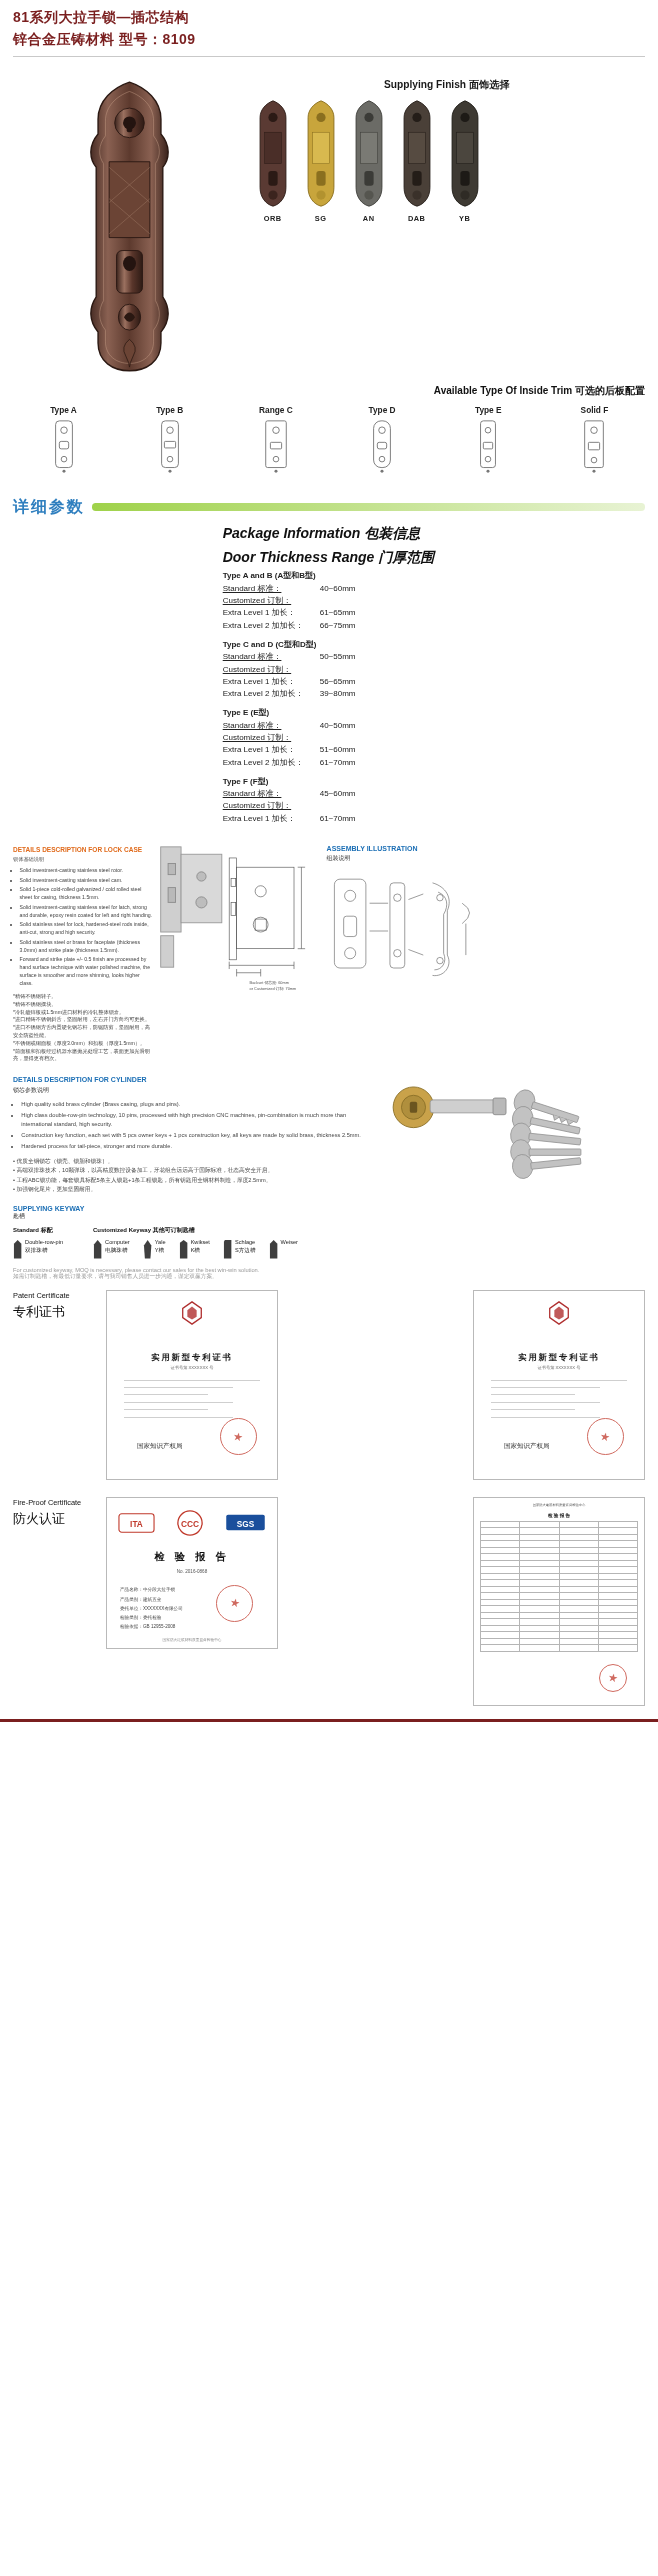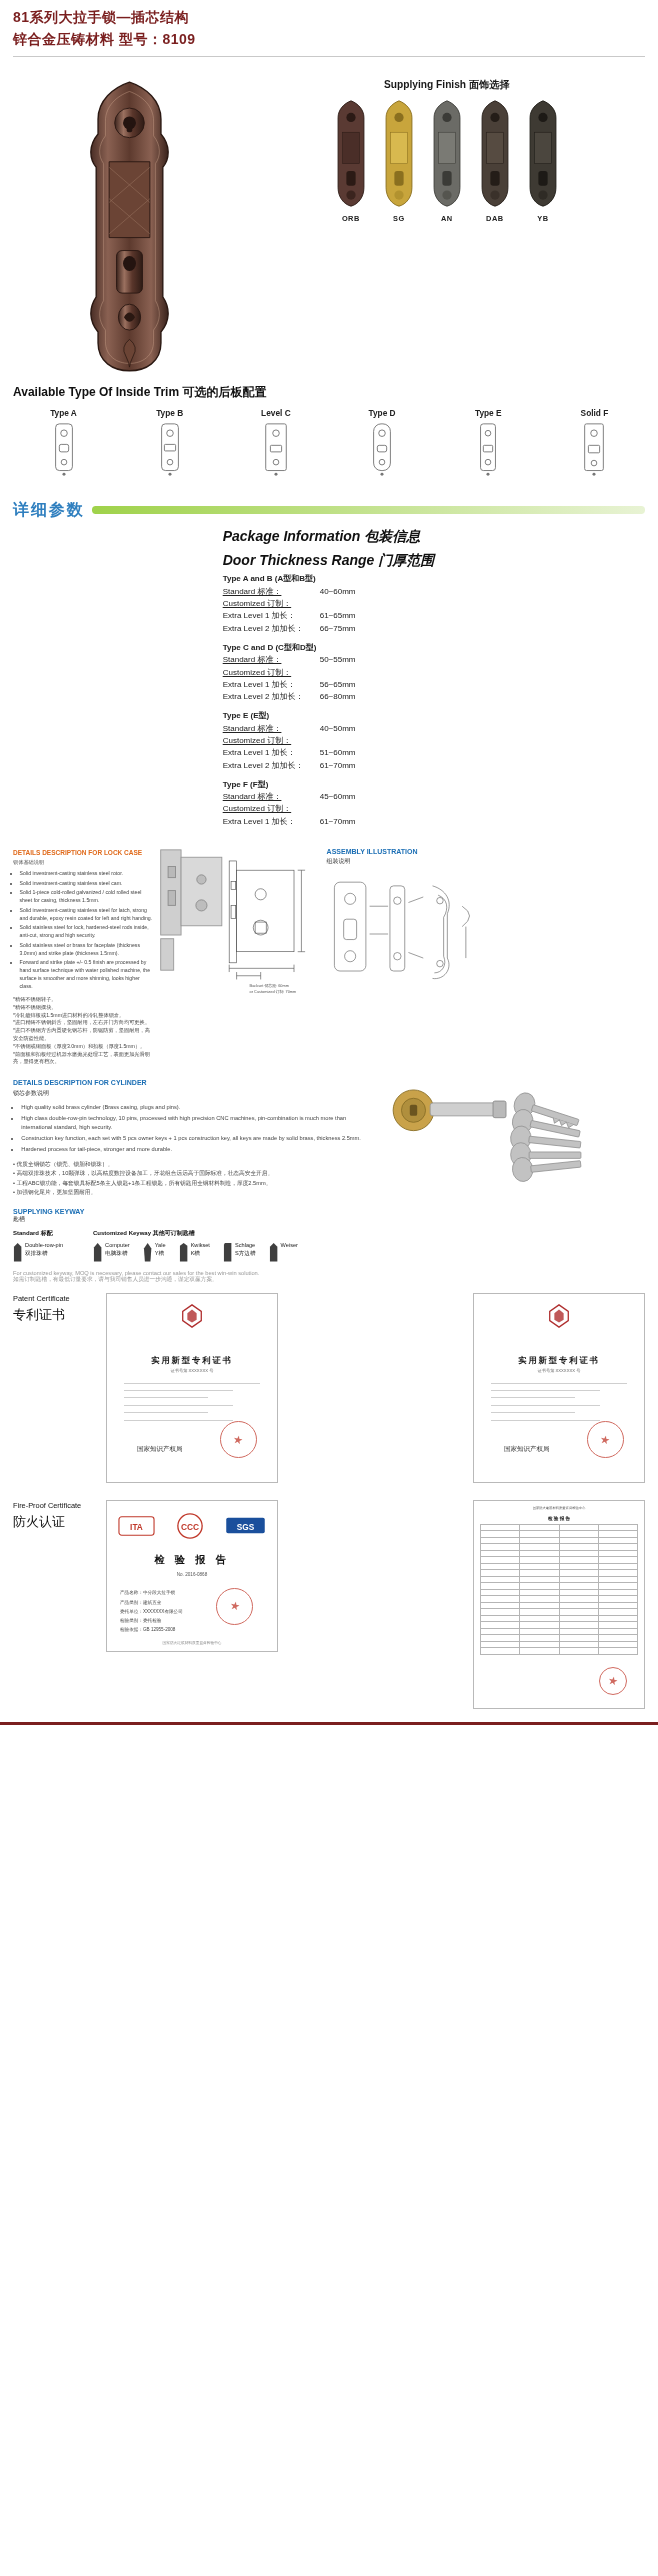--- a/index.html
+++ b/index.html
@@ -21,30 +21,30 @@
   .header .line2 {
     font-size: 14px; font-weight: bold; color:#7a1f1f; letter-spacing:0.5px; margin-top:3.7px;
   }
   .header .rule { height:0.9px; background:#c9c9c9; margin-top:7.4px; }
 
   
   .finish-wrap { display:flex; padding: 7.4px 13px 0 13px; }
   .big-handle { width: 232px; display:flex; justify-content:center; padding-top:7.4px; }
   .finish-right { flex:1; padding-left:3.7px; }
   .finish-title { text-align:center; font-size:10.2px; font-weight:bold; color:#1a1a1a; margin: 7.4px 0 7.4px 0;}
-  .finish-row { display:flex; justify-content:center; align-items:flex-end; }
+  .finish-row { display:flex; justify-content:flex-start; align-items:flex-end; }
   .finish-item { text-align:center; width:48px; }
   .finish-label { font-size:7.4px; font-weight:bold; color:#222; margin-top:5.6px; letter-spacing:0.5px;}
 
   
   .plate-mini { display:block; margin:0 auto; }
 
   
   .trim-section { margin-top: 9.3px; padding: 0 13px; }
-  .trim-title { text-align:left; font-size:12px; font-weight:bold; color:#111; }
+  .trim-title { text-align:right; font-size:10px; font-weight:bold; color:#111; }
   .trim-row { display:flex; justify-content:space-between; margin-top:7.4px; padding: 0 22px; gap: 34px; }
   .trim-item { text-align:center; width:57px; }
   .trim-label { font-size:8.3px; font-weight:bold; color:#222; margin-bottom:3.7px; }
 
   
   .params-banner { margin-top:18.5px; padding:0 13px; display:flex; align-items:center; }
   .params-banner .txt { font-size:16px; color:#2f7fbf; font-weight:bold; letter-spacing:1.9px; white-space:nowrap;}
   .params-banner .bar { flex:1; height:7.4px; margin-left:7.4px; background: linear-gradient(to right,#9fd24a,#e8f3d4); border-radius:3.7px;}
 
   
@@ -260,21 +260,21 @@
         <svg width="32" height="56" viewBox="0 0 34 60">
           <rect x="8" y="2" width="18" height="50" rx="4" fill="#fff" stroke="#777" stroke-width="1"></rect>
           <circle cx="17" cy="12" r="3.5" fill="#fff" stroke="#777"></circle>
           <rect x="11" y="24" width="12" height="7" rx="1" fill="#fff" stroke="#777"></rect>
           <circle cx="17" cy="43" r="3" fill="#fff" stroke="#777"></circle>
           <circle cx="17" cy="56" r="1.6" fill="#777"></circle>
         </svg>
       </div>
 
       <div class="trim-item">
-        <div class="trim-label">Level C</div>
+        <div class="trim-label">Range C</div>
         <svg width="32" height="56" viewBox="0 0 34 60">
           <rect x="6" y="2" width="22" height="50" rx="2" fill="#fff" stroke="#777" stroke-width="1"></rect>
           <circle cx="17" cy="12" r="3.5" fill="#fff" stroke="#777"></circle>
           <rect x="11" y="25" width="12" height="7" rx="1" fill="#fff" stroke="#777"></rect>
           <circle cx="17" cy="43" r="3" fill="#fff" stroke="#777"></circle>
           <circle cx="17" cy="56" r="1.6" fill="#777"></circle>
         </svg>
       </div>
 
       <div class="trim-item">
@@ -354,21 +354,21 @@
         <div class="row">
             <span class="k u">Customized 订制：</span>
             <span></span>
           </div>
         <div class="row">
             <span class="k">Extra Level 1 加长：</span>
             <span>56~65mm</span>
           </div>
         <div class="row">
             <span class="k">Extra Level 2 加加长：</span>
-            <span>66~80mm</span>
+            <span>39~80mm</span>
           </div>
       </div>
 
       <div class="blk">
         <div style="font-weight:bold">Type E (E型)</div>
         <div class="row">
             <span class="k u">Standard 标准：</span>
             <span>40~50mm</span>
           </div>
         <div class="row">

